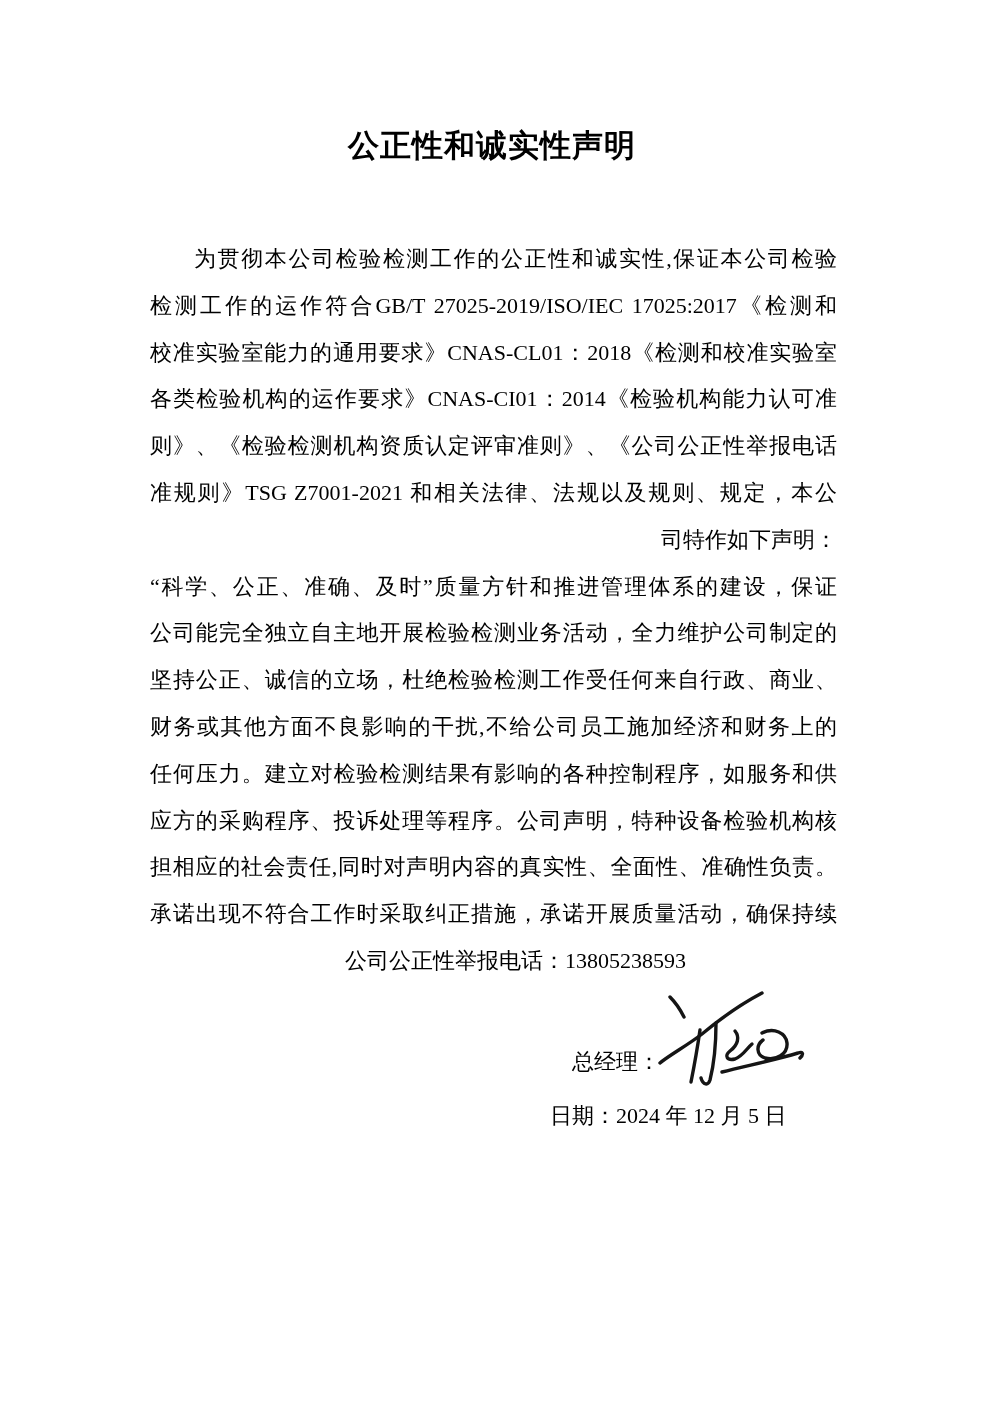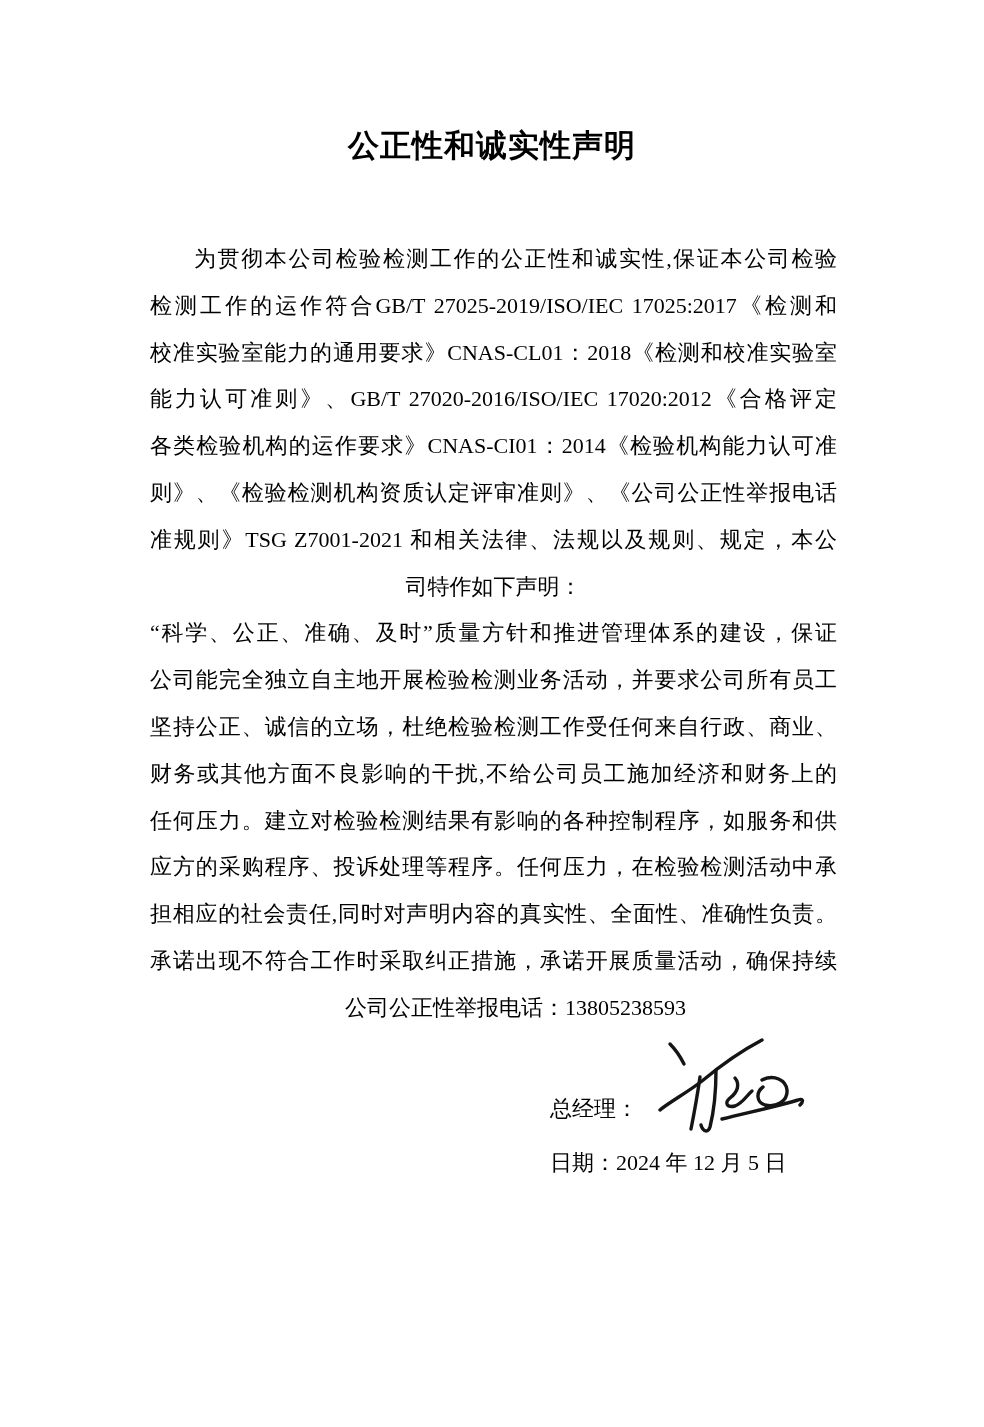--- a/index.html
+++ b/index.html
@@ -38,38 +38,39 @@
     line-height: 46.8px;
   }
   .line {
     text-align: justify;
     text-align-last: justify;
   }
   .line.first {
     text-indent: 2em;
   }
   .line.last {
-    text-align: center;
+    text-align: right;
     text-align-last: auto;
   }
   .phone-line {
     text-indent: 2em;
     text-align: center;
     text-align-last: auto;
   }
   .sig-row {
     position: relative;
     margin-left: 400px;
     margin-top: 53px;
     height: 47px;
     line-height: 47px;
   }
   .sig-label {
     display: inline-block;
     vertical-align: bottom;
+    margin-left: 22px;
   }
   .signature-svg {
     position: absolute;
     left: 100px;
     top: -48px;
     width: 165px;
     height: 102px;
   }
   .signature-svg path {
     fill: none;
@@ -89,32 +90,31 @@
 
 <div class="page">
 
   <h1 class="doc-title">公正性和诚实性声明</h1>
 
   <div class="doc-body">
 
     <div class="line first">为贯彻本公司检验检测工作的公正性和诚实性,保证本公司检验</div>
     <div class="line">检测工作的运作符合GB/T 27025-2019/ISO/IEC 17025:2017《检测和</div>
     <div class="line">校准实验室能力的通用要求》CNAS-CL01：2018《检测和校准实验室</div>
-    <div class="line">能力认可准则》、GB/T 27020-2016/ISO/IEC 17020:2012《合格评定</div>
     <div class="line">各类检验机构的运作要求》CNAS-CI01：2014《检验机构能力认可准</div>
     <div class="line">则》、《检验检测机构资质认定评审准则》、《公司公正性举报电话</div>
     <div class="line">准规则》TSG Z7001-2021 和相关法律、法规以及规则、规定，本公</div>
     <div class="line last">司特作如下声明：</div>
 
     <div class="line">“科学、公正、准确、及时”质量方针和推进管理体系的建设，保证</div>
-    <div class="line">公司能完全独立自主地开展检验检测业务活动，并要求公司所有员工</div>
+    <div class="line">公司能完全独立自主地开展检验检测业务活动，全力维护公司制定的</div>
     <div class="line">坚持公正、诚信的立场，杜绝检验检测工作受任何来自行政、商业、</div>
     <div class="line">财务或其他方面不良影响的干扰,不给公司员工施加经济和财务上的</div>
     <div class="line">任何压力。建立对检验检测结果有影响的各种控制程序，如服务和供</div>
-    <div class="line">应方的采购程序、投诉处理等程序。任何压力，在检验检测活动中承</div>
+    <div class="line">应方的采购程序、投诉处理等程序。公司声明，特种设备检验机构核</div>
     <div class="line">担相应的社会责任,同时对声明内容的真实性、全面性、准确性负责。</div>
     <div class="line">承诺出现不符合工作时采取纠正措施，承诺开展质量活动，确保持续</div>
 
     <div class="phone-line">公司公正性举报电话：13805238593</div>
 
     <div class="sig-row">
       <span class="sig-label">总经理：</span>
       <svg class="signature-svg" viewBox="0 0 165 102" xmlns="http://www.w3.org/2000/svg">
         <path d="M20,7 C25,12 30,19 34,27"></path>
         <path d="M112,3 C93,13 70,29 52,44 C38,55 18,66 10,73"></path>

